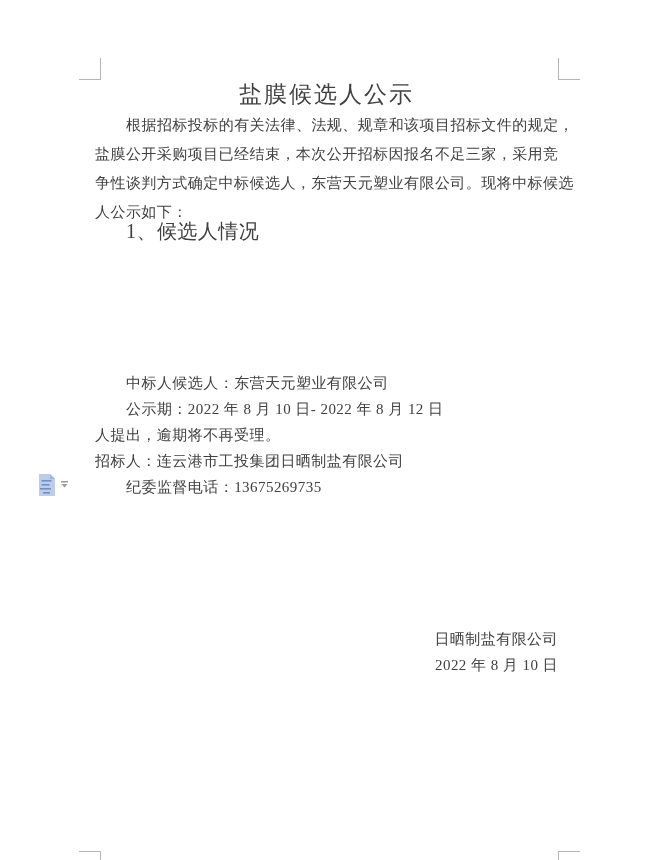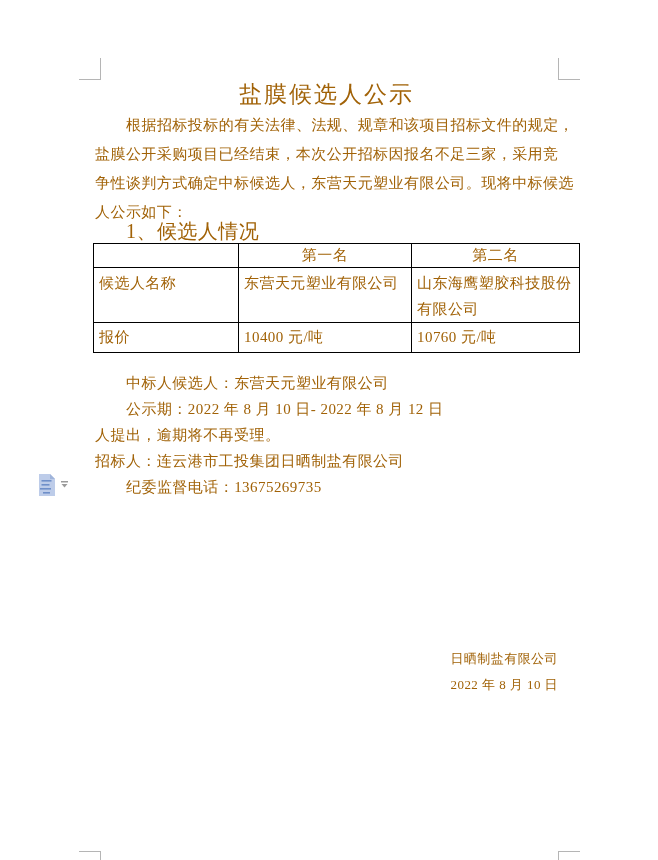--- a/index.html
+++ b/index.html
@@ -6,21 +6,21 @@
     margin: 0;
     padding: 0;
     background: #ffffff;
   }
   .page {
     position: relative;
     width: 658px;
     height: 860px;
     background: #ffffff;
     font-family: "Liberation Serif", "DejaVu Serif", serif;
-    color: #a16207;
+    color: #404040;
     overflow: hidden;
   }
   
   .crop { position: absolute; }
   .crop-tl { left: 79px;  top: 58px;  width: 21px; height: 21px; border-right: 1px solid #b5b5b5; border-bottom: 1px solid #b5b5b5; }
   .crop-tr { left: 558px; top: 58px;  width: 21px; height: 21px; border-left: 1px solid #b5b5b5;  border-bottom: 1px solid #b5b5b5; }
   .crop-bl { left: 79px;  top: 851px; width: 21px; height: 9px;  border-right: 1px solid #b5b5b5; border-top: 1px solid #b5b5b5; }
   .crop-br { left: 558px; top: 851px; width: 21px; height: 9px;  border-left: 1px solid #b5b5b5;  border-top: 1px solid #b5b5b5; }
 
   
@@ -82,26 +82,25 @@
     font-size: 15px;
     line-height: 26px;
     letter-spacing: 0.45px;
     white-space: nowrap;
   }
 
   
   .signature {
     position: absolute;
     left: 95px; top: 626px; width: 463px;
-    font-size: 13px;
+    font-size: 15px;
     line-height: 26px;
     letter-spacing: 0.45px;
     text-align: right;
     white-space: nowrap;
-    margin-top: 20px;
   }
 
   
   .margin-widget {
     position: absolute;
     left: 37px; top: 472px;
     width: 34px; height: 28px;
     cursor: pointer;
   }
 </style>
@@ -138,39 +137,20 @@
     <div class="indent">根据招标投标的有关法律、法规、规章和该项目招标文件的规定，</div>
     <div>盐膜公开采购项目已经结束，本次公开招标因报名不足三家，采用竞</div>
     <div>争性谈判方式确定中标候选人，东营天元塑业有限公司。现将中标候选</div>
     <div>人公示如下：</div>
   </div>
 
   <div class="section-heading">
     <div class="indent">1、候选人情况</div>
   </div>
 
-  <table class="cand-table">
-    <tbody>
-        <tr class="r-head">
-      <td class="c1"></td>
-      <td class="c2">第一名</td>
-      <td class="c3">第二名</td>
-    </tr>
-    <tr class="r-name">
-      <td class="c1">候选人名称</td>
-      <td class="c2">东营天元塑业有限公司</td>
-      <td class="c3">山东海鹰塑胶科技股份有限公司</td>
-    </tr>
-    <tr class="r-price">
-      <td class="c1">报价</td>
-      <td class="c2">10400 元/吨</td>
-      <td class="c3">10760 元/吨</td>
-    </tr>
-  </tbody>
-    </table>
 
   <div class="details">
     <div class="indent">中标人候选人：东营天元塑业有限公司</div>
     <div class="indent">公示期：2022 年 8 月 10 日- 2022 年 8 月 12 日</div>
     <div>人提出，逾期将不再受理。</div>
     <div>招标人：连云港市工投集团日晒制盐有限公司</div>
     <div class="indent">纪委监督电话：13675269735</div>
   </div>
 
   <div class="signature">

